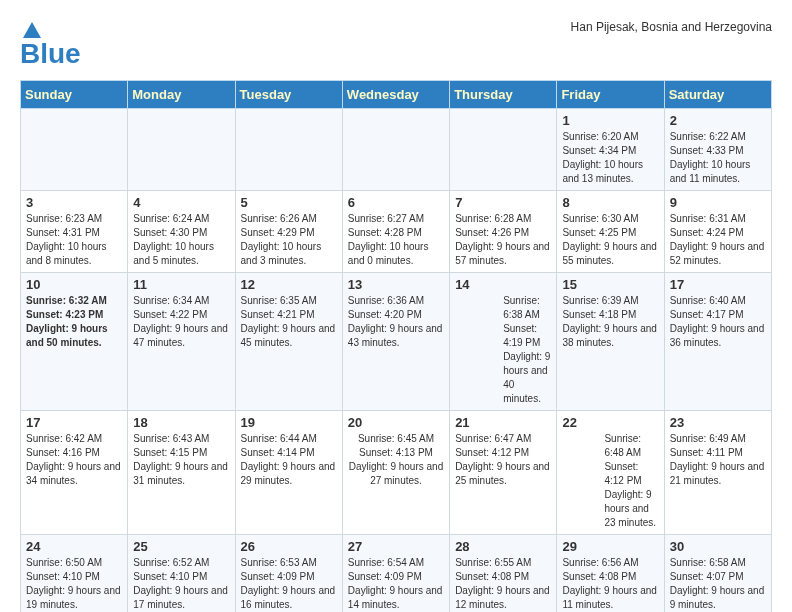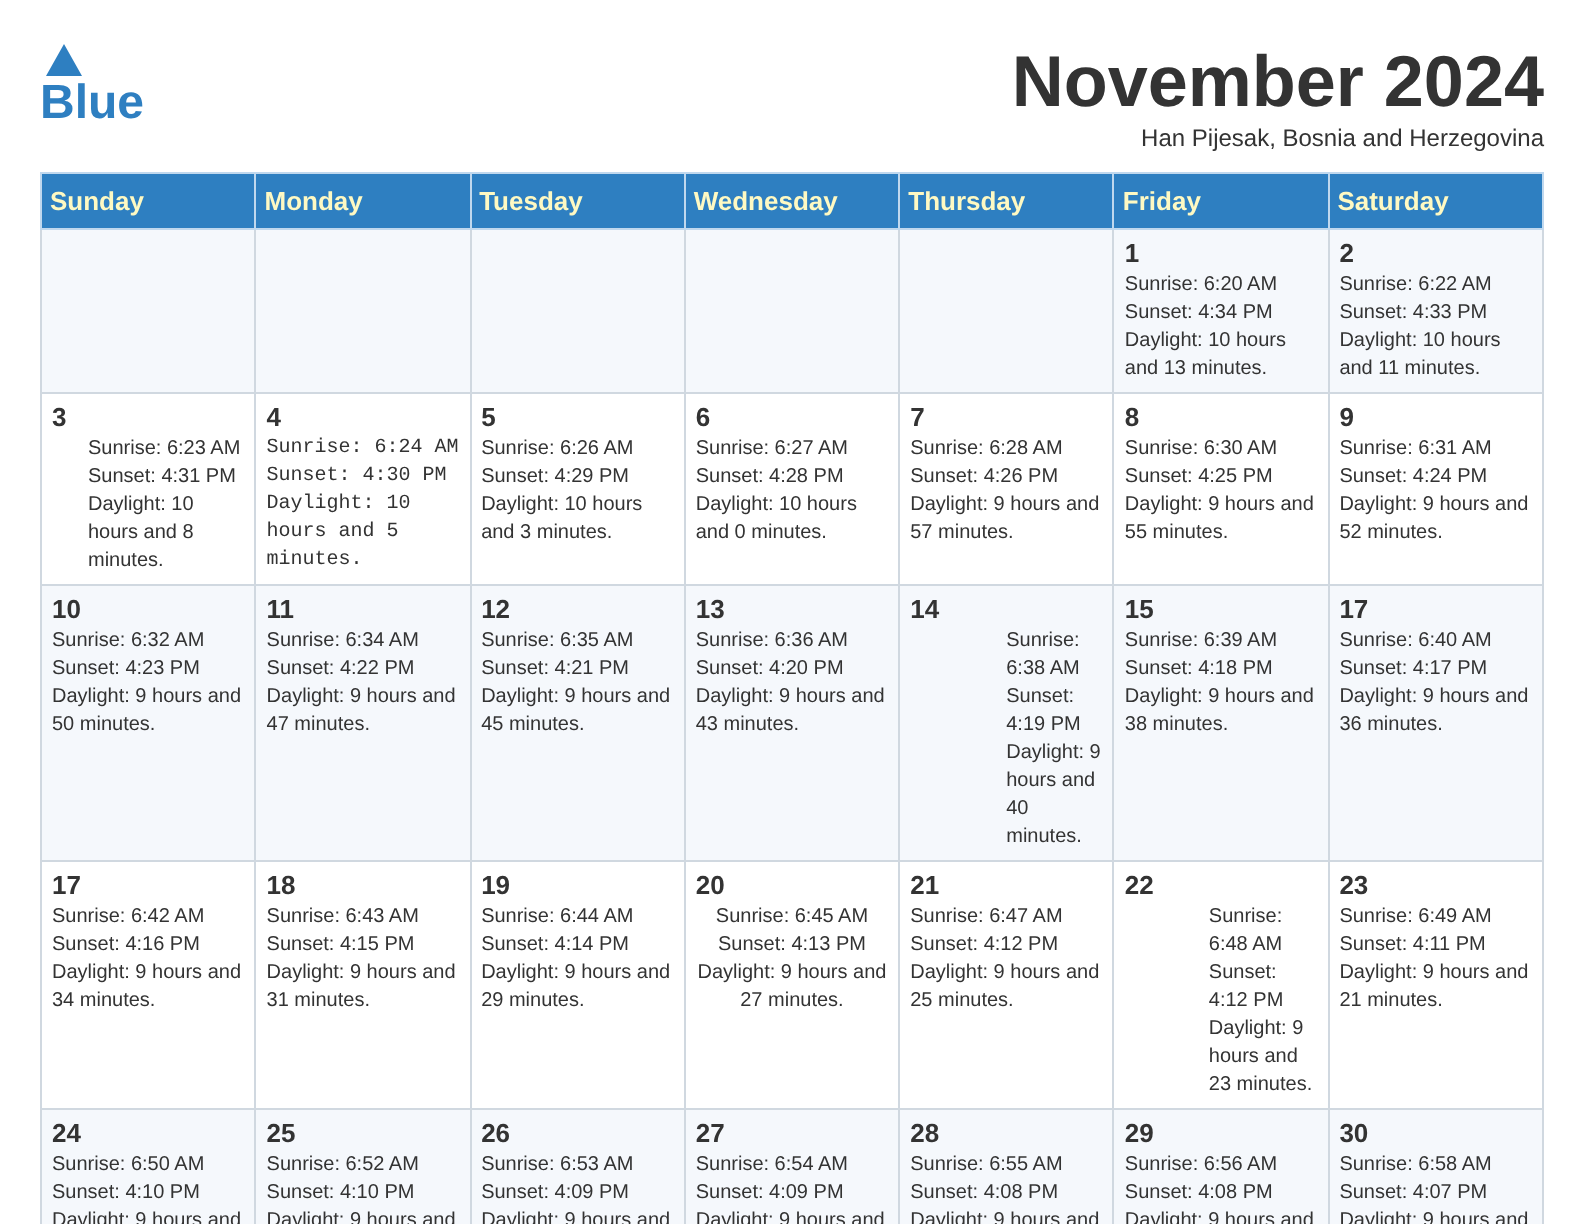--- a/index.html
+++ b/index.html
@@ -81,24 +81,23 @@
 </head>
 <body>
 
 <div class="header">
   <div class="logo">
     <div style="display:flex;align-items:center;">
       <svg width="22" height="22" viewBox="0 0 22 22" style="margin:0 1px;">
         <polygon points="11,2 20,18 2,18" fill="#2e7fc1"></polygon>
       </svg>
     </div>
-    <span style="font-size:24px;font-weight:bold;color:#2e7fc1;margin-top:-4px;">Blue</span>
+    <span style="font-size:28px;font-weight:bold;color:#2e7fc1;margin-top:-4px;">Blue</span>
   </div>
   <div class="title-block">
-    <div class="month-title">November 2024</div>
     <div class="subtitle">Han Pijesak, Bosnia and Herzegovina</div>
   </div>
 </div>
 
 <table>
   <thead>
     <tr id="header-row">
         <th>Sunday</th>
         <th>Monday</th>
         <th>Tuesday</th>
@@ -124,27 +123,27 @@
         <td>
           <span class="day-num">2</span>
           <div class="day-info" style="white-space: pre-line;">Sunrise: 6:22 AM
 Sunset: 4:33 PM
 Daylight: 10 hours and 11 minutes.</div>
         </td>
       </tr>
       <tr>
         <td>
           <span class="day-num">3</span>
-          <div class="day-info" style="white-space: pre-line; margin-left: 18px;">Sunrise: 6:23 AM
+          <div class="day-info" style="white-space: pre-line;">Sunrise: 6:23 AM
 Sunset: 4:31 PM
 Daylight: 10 hours and 8 minutes.</div>
         </td>
         <td>
           <span class="day-num">4</span>
-          <div class="day-info" style="white-space: pre-line; font-family: Liberation Mono, monospace;">Sunrise: 6:24 AM
+          <div class="day-info" style="white-space: pre-line;">Sunrise: 6:24 AM
 Sunset: 4:30 PM
 Daylight: 10 hours and 5 minutes.</div>
         </td>
         <td>
           <span class="day-num">5</span>
           <div class="day-info" style="white-space: pre-line;">Sunrise: 6:26 AM
 Sunset: 4:29 PM
 Daylight: 10 hours and 3 minutes.</div>
         </td>
         <td>
@@ -168,21 +167,21 @@
         <td>
           <span class="day-num">9</span>
           <div class="day-info" style="white-space: pre-line;">Sunrise: 6:31 AM
 Sunset: 4:24 PM
 Daylight: 9 hours and 52 minutes.</div>
         </td>
       </tr>
       <tr>
         <td>
           <span class="day-num">10</span>
-          <div class="day-info" style="white-space: pre-line;">Sunrise: 6:32 AM
+          <div class="day-info" style="white-space: pre-line; font-weight: bold;">Sunrise: 6:32 AM
 Sunset: 4:23 PM
 Daylight: 9 hours and 50 minutes.</div>
         </td>
         <td>
           <span class="day-num">11</span>
           <div class="day-info" style="white-space: pre-line;">Sunrise: 6:34 AM
 Sunset: 4:22 PM
 Daylight: 9 hours and 47 minutes.</div>
         </td>
         <td>

